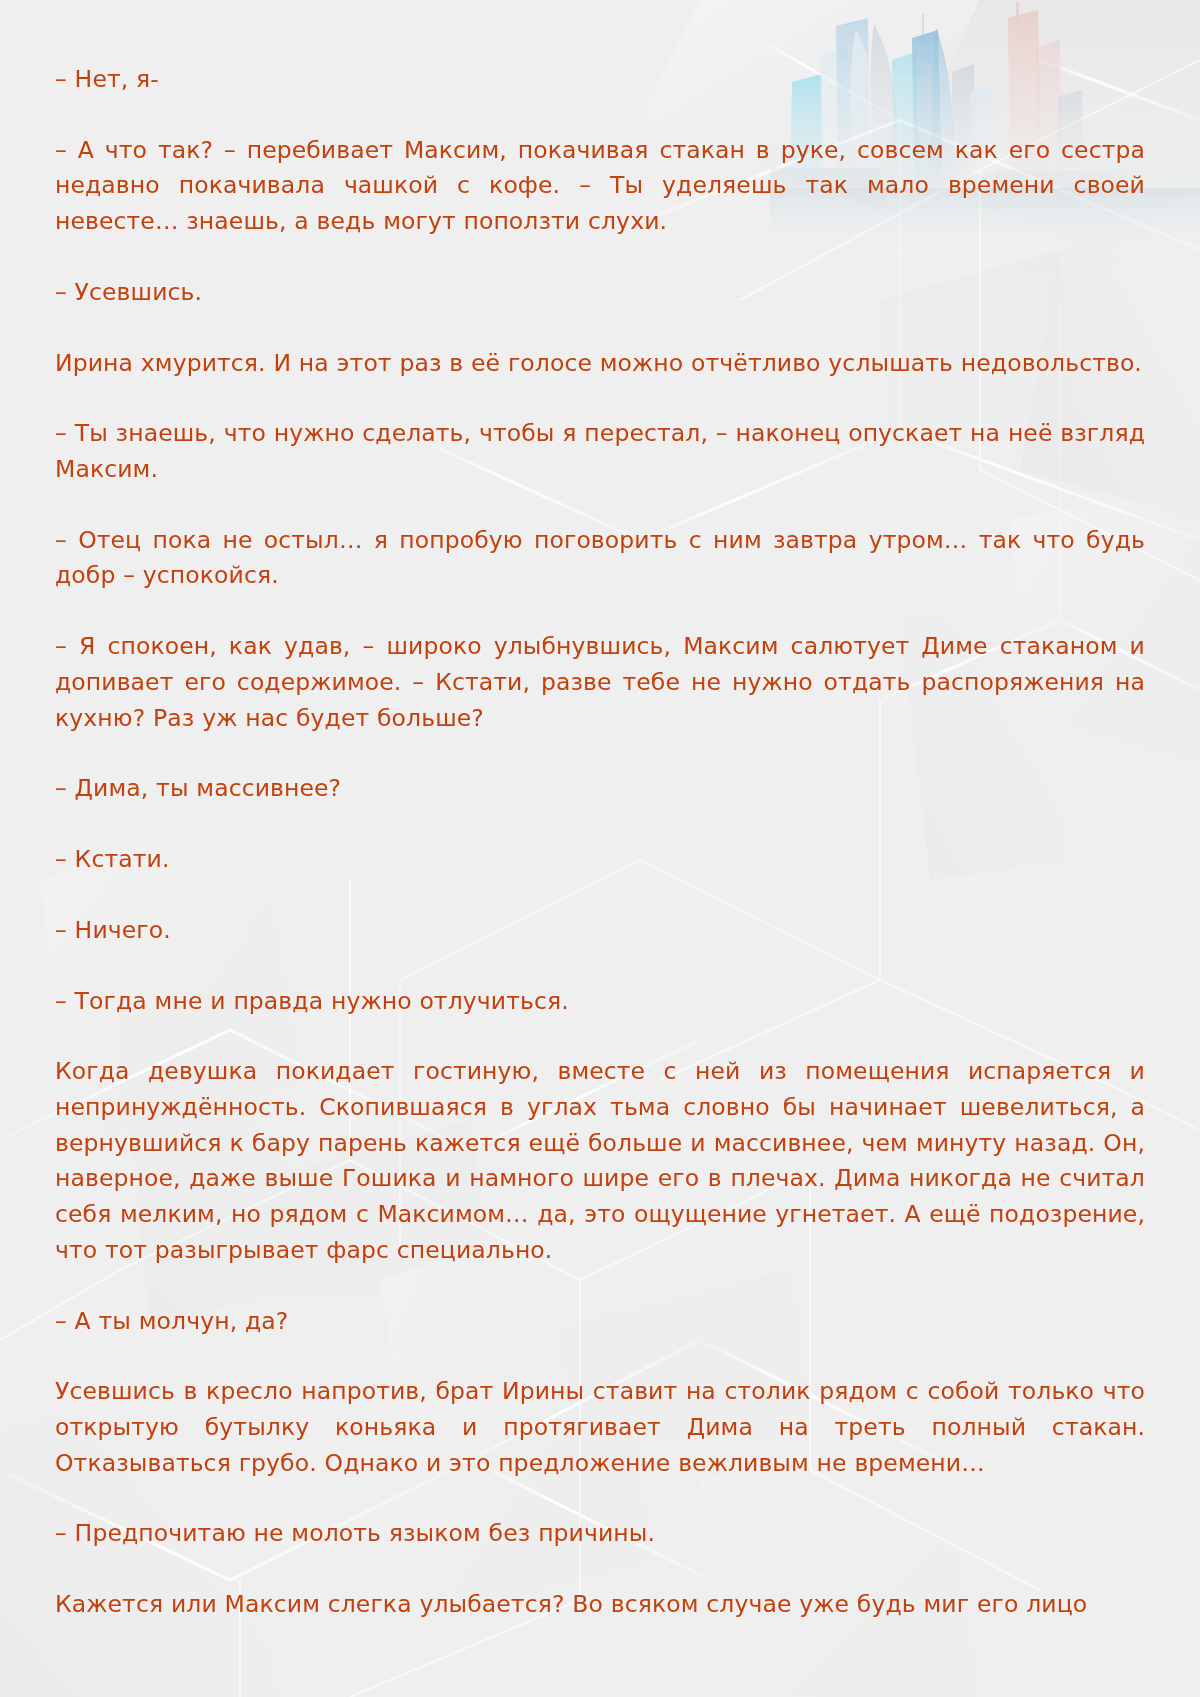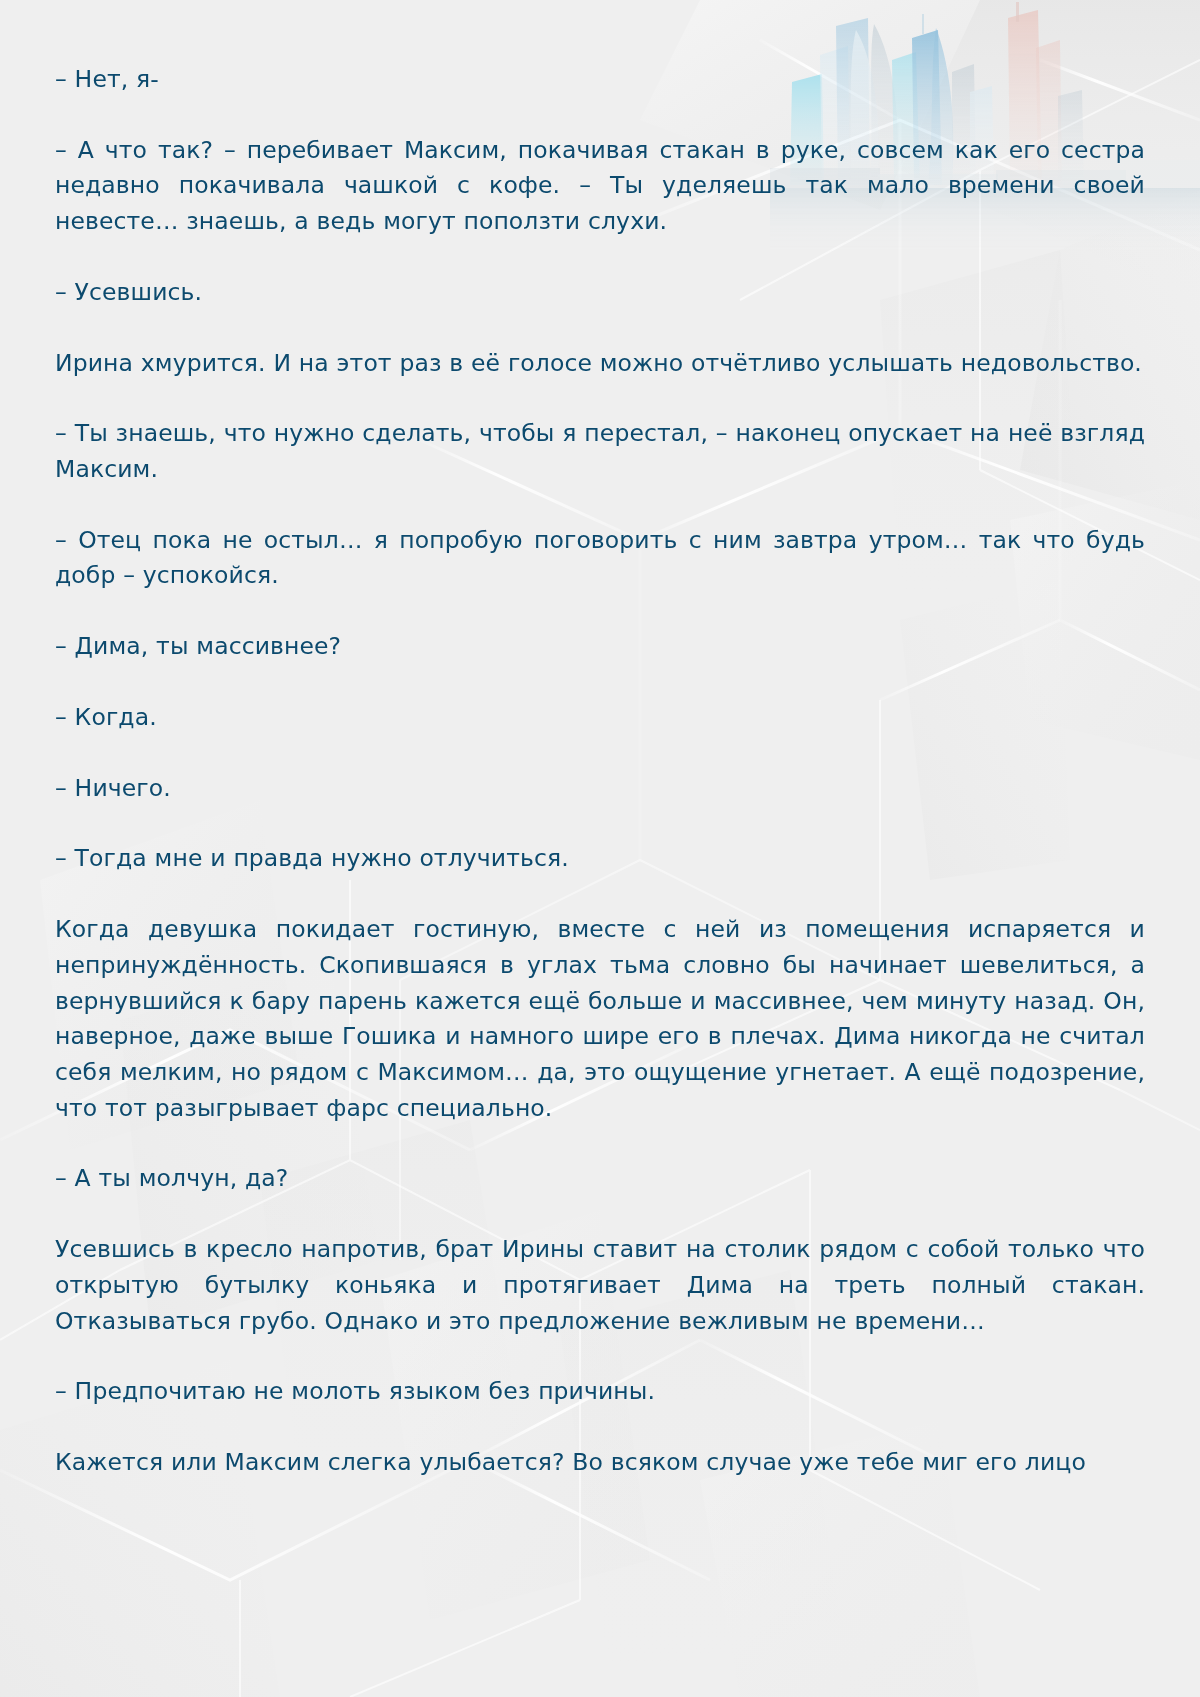--- a/index.html
+++ b/index.html
@@ -58,21 +58,21 @@
     z-index: 3;
     padding: 62px 55px 0 55px;
     box-sizing: border-box;
     width: 1200px;
   }
 
   p.para {
     margin: 0 0 35px 0;
     font-size: 23.5px;
     line-height: 1.52;
-    color: #0c4a6e;
+    color: #c2410c;
     text-align: justify;
     text-justify: inter-word;
     letter-spacing: 0.1px;
     word-spacing: 0.2px;
     hyphens: none;
   }
 
   p.para:last-child {
     margin-bottom: 0;
   }
@@ -232,24 +232,25 @@
   </svg>
 
   <div class="content">
 
     <p class="para short">– Нет, я-</p>
     <p class="para">– А что так? – перебивает Максим, покачивая стакан в руке, совсем как его сестра недавно покачивала чашкой с кофе. – Ты уделяешь так мало времени своей невесте… знаешь, а ведь могут поползти слухи.</p>
     <p class="para short">– Усевшись.</p>
     <p class="para short">Ирина хмурится. И на этот раз в её голосе можно отчётливо услышать недовольство.</p>
     <p class="para">– Ты знаешь, что нужно сделать, чтобы я перестал, – наконец опускает на неё взгляд Максим.</p>
     <p class="para">– Отец пока не остыл… я попробую поговорить с ним завтра утром… так что будь добр – успокойся.</p>
+    <p class="para">– Я спокоен, как удав, – широко улыбнувшись, Максим салютует Диме стаканом и допивает его содержимое. – Кстати, разве тебе не нужно отдать распоряжения на кухню? Раз уж нас будет больше?</p>
     <p class="para short">– Дима, ты массивнее?</p>
-    <p class="para short">– Когда.</p>
+    <p class="para short">– Кстати.</p>
     <p class="para short">– Ничего.</p>
     <p class="para short">– Тогда мне и правда нужно отлучиться.</p>
     <p class="para">Когда девушка покидает гостиную, вместе с ней из помещения испаряется и непринуждённость. Скопившаяся в углах тьма словно бы начинает шевелиться, а вернувшийся к бару парень кажется ещё больше и массивнее, чем минуту назад. Он, наверное, даже выше Гошика и намного шире его в плечах. Дима никогда не считал себя мелким, но рядом с Максимом… да, это ощущение угнетает. А ещё подозрение, что тот разыгрывает фарс специально.</p>
     <p class="para short">– А ты молчун, да?</p>
     <p class="para">Усевшись в кресло напротив, брат Ирины ставит на столик рядом с собой только что открытую бутылку коньяка и протягивает Дима на треть полный стакан. Отказываться грубо. Однако и это предложение вежливым не времени…</p>
     <p class="para short">– Предпочитаю не молоть языком без причины.</p>
-    <p class="para">Кажется или Максим слегка улыбается? Во всяком случае уже тебе миг его лицо</p>
+    <p class="para">Кажется или Максим слегка улыбается? Во всяком случае уже будь миг его лицо</p>
 
   </div>
 </div>
 
 </body></html>

